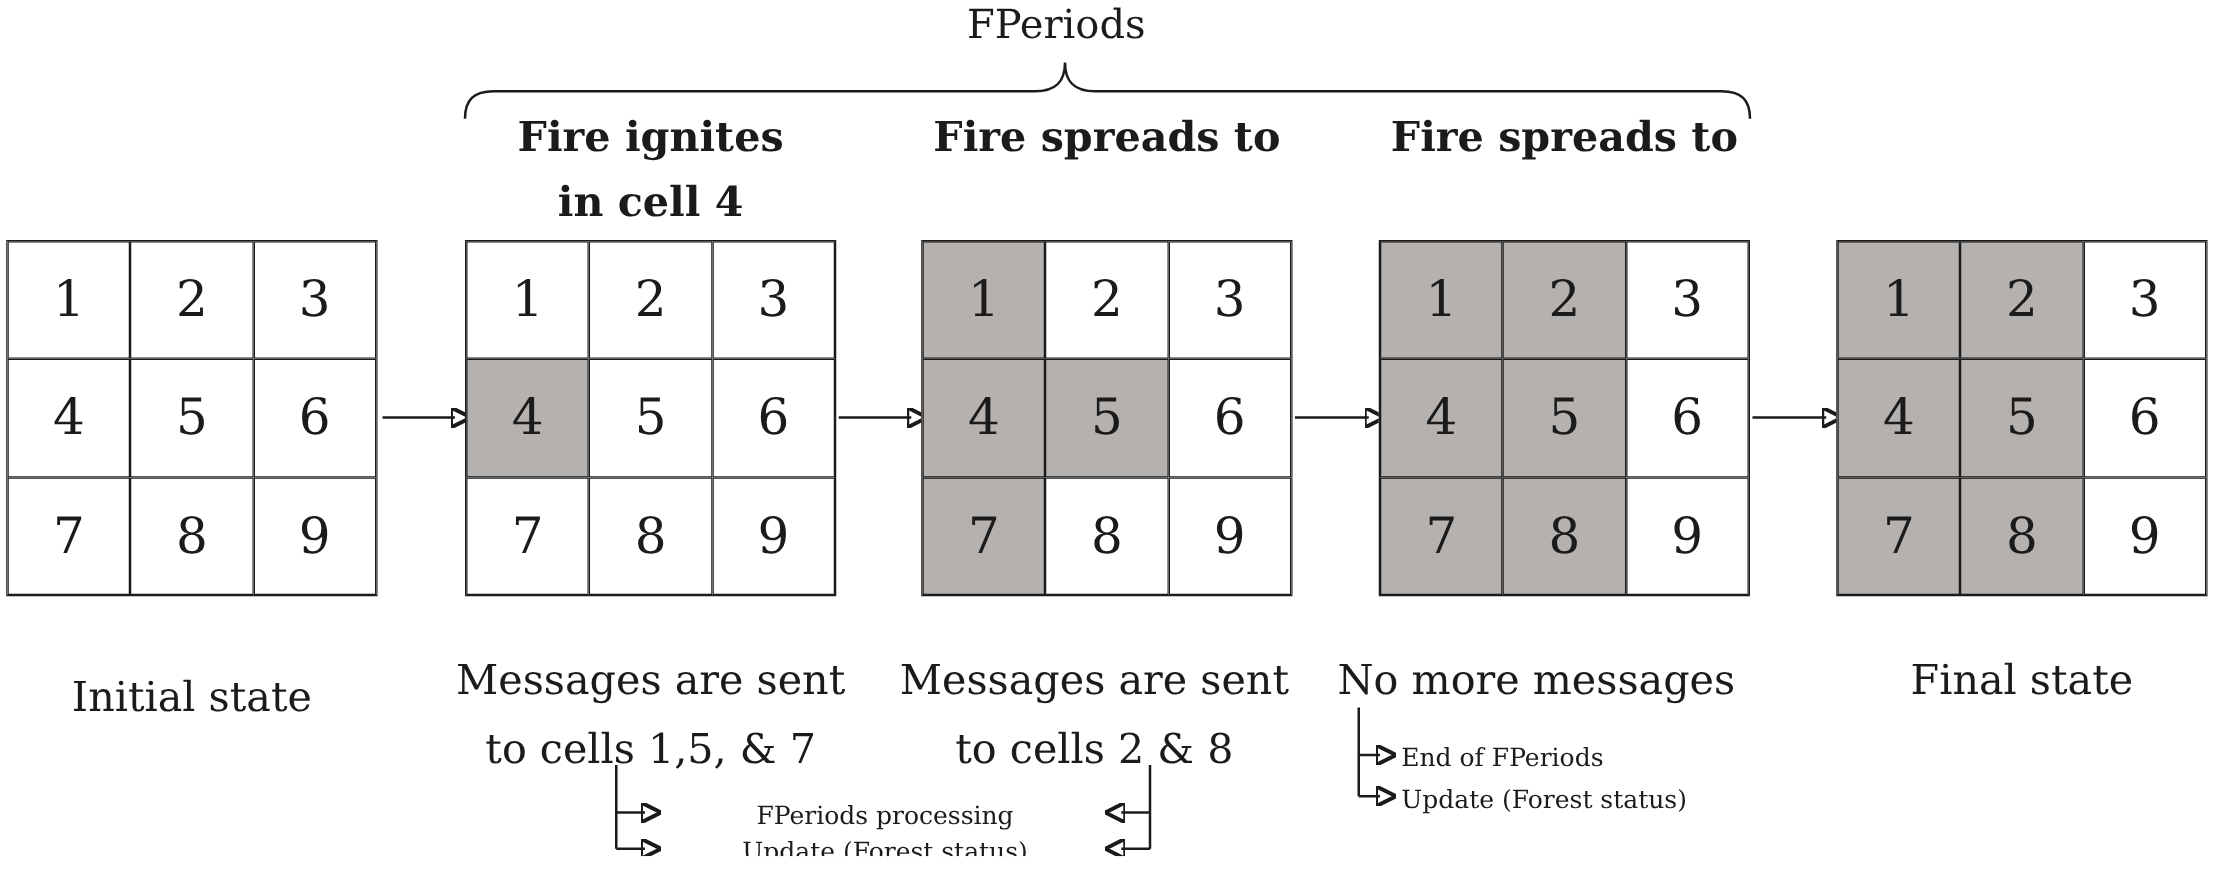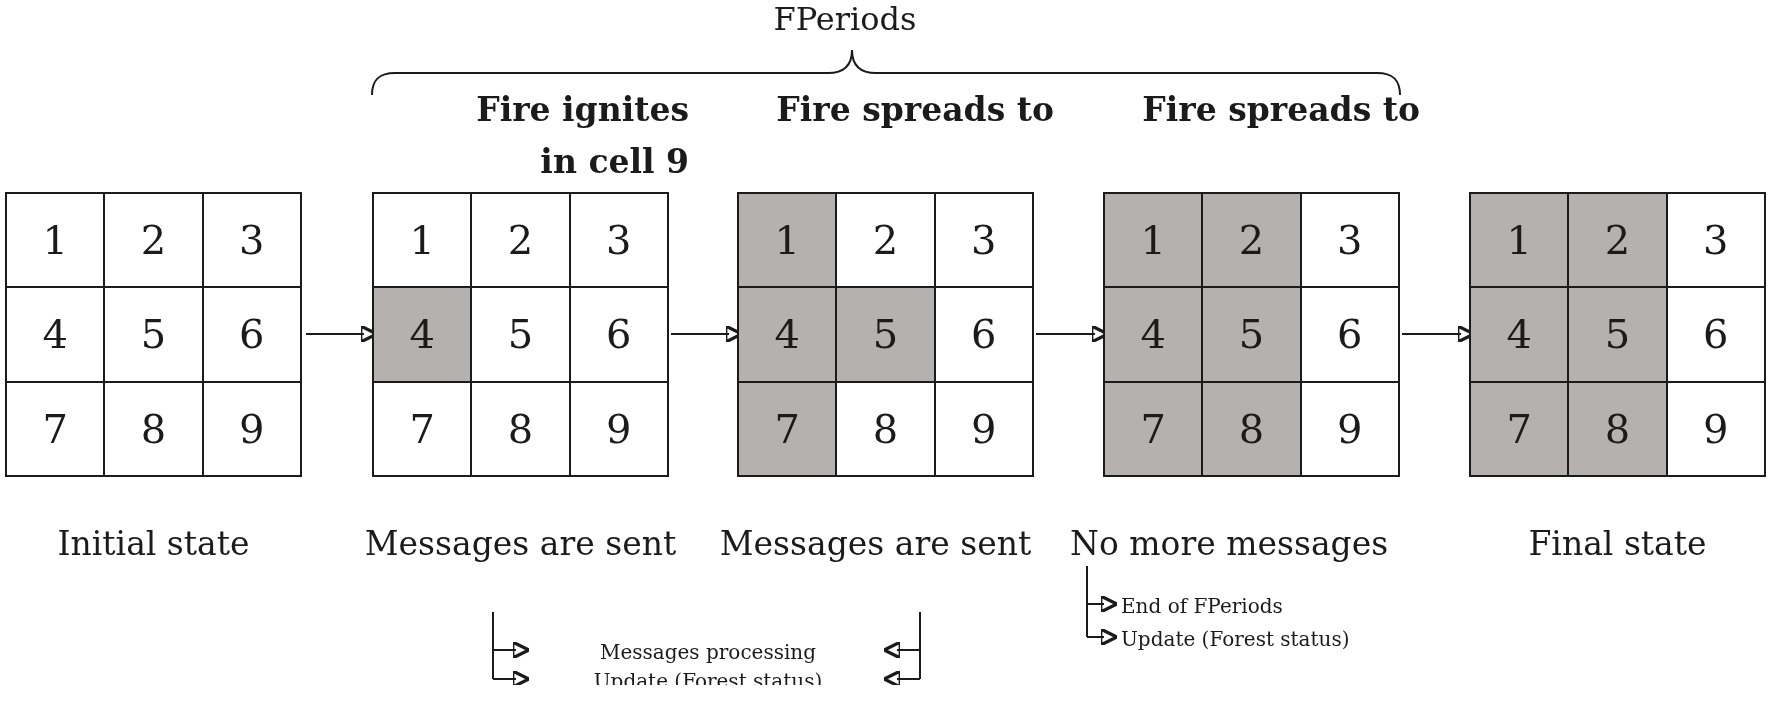--- a/index.html
+++ b/index.html
@@ -27,21 +27,21 @@
   .fperiods {
     position: absolute;
     left: 745px; top: 0px; width: 200px;
     text-align: center;
     font-size: 32px;
   }
   .stage-title {
     position: absolute;
     top: 84px;
     width: 337px;
-    text-align: right;
+    text-align: center;
     font-size: 33px;
     font-weight: bold;
     line-height: 52px;
   }
   .grid {
     position: absolute;
     top: 192px;
     width: 297px;
     height: 285px;
     display: grid;
@@ -110,21 +110,21 @@
     <line x1="920" y1="650" x2="897" y2="650" marker-end="url(#ah)"></line>
     <line x1="920" y1="679" x2="897" y2="679" marker-end="url(#ah)"></line>
 
     <line x1="1087" y1="566" x2="1087" y2="637"></line>
     <line x1="1087" y1="604" x2="1104" y2="604" marker-end="url(#ah)"></line>
     <line x1="1087" y1="637" x2="1104" y2="637" marker-end="url(#ah)"></line>
   </svg>
 
   <div class="stage-title" style="left:352px;">
     <div>Fire ignites</div>
-    <div>in cell 9</div>
+    <div>in cell 4</div>
   </div>
   <div class="stage-title" style="left:717px;">
     <div>Fire spreads to</div>
   </div>
   <div class="stage-title" style="left:1083px;">
     <div>Fire spreads to</div>
   </div>
 
   <div class="grid" style="left:5px;">
       <div class="cell">1</div>
@@ -175,33 +175,35 @@
       <div class="cell" style="background: rgb(181, 177, 174);">2</div>
       <div class="cell">3</div>
       <div class="cell" style="background: rgb(181, 177, 174);">4</div>
       <div class="cell" style="background: rgb(181, 177, 174);">5</div>
       <div class="cell">6</div>
       <div class="cell" style="background: rgb(181, 177, 174);">7</div>
       <div class="cell" style="background: rgb(181, 177, 174);">8</div>
       <div class="cell">9</div>
     </div>
 
-  <div class="caption" style="left:5px; width:297px;">Initial state</div>
+  <div class="caption" style="left:5px; width:297px;margin-top:14px;">Initial state</div>
 
   <div class="caption" style="left:352px; width:337px;">
     <div>Messages are sent</div>
+    <div>to cells 1,5, &amp; 7</div>
   </div>
 
   <div class="caption" style="left:707px; width:337px;">
     <div>Messages are sent</div>
+    <div>to cells 2 &amp; 8</div>
   </div>
 
   <div class="caption" style="left:1469px; width:297px;">Final state</div>
 
   <div class="caption left-align" style="left:1070px; width:330px;">No more messages</div>
 
-  <div class="annotation centered" style="left:578px; top:637px; width:260px;">Messages processing</div>
+  <div class="annotation centered" style="left:578px; top:637px; width:260px;">FPeriods processing</div>
   <div class="annotation centered" style="left:573px; top:666px; width:270px;">Update (Forest status)</div>
 
   <div class="annotation" style="left:1121px; top:591px;">End of FPeriods</div>
   <div class="annotation" style="left:1121px; top:624px;">Update (Forest status)</div>
 
 </div>
 
 </body></html>

